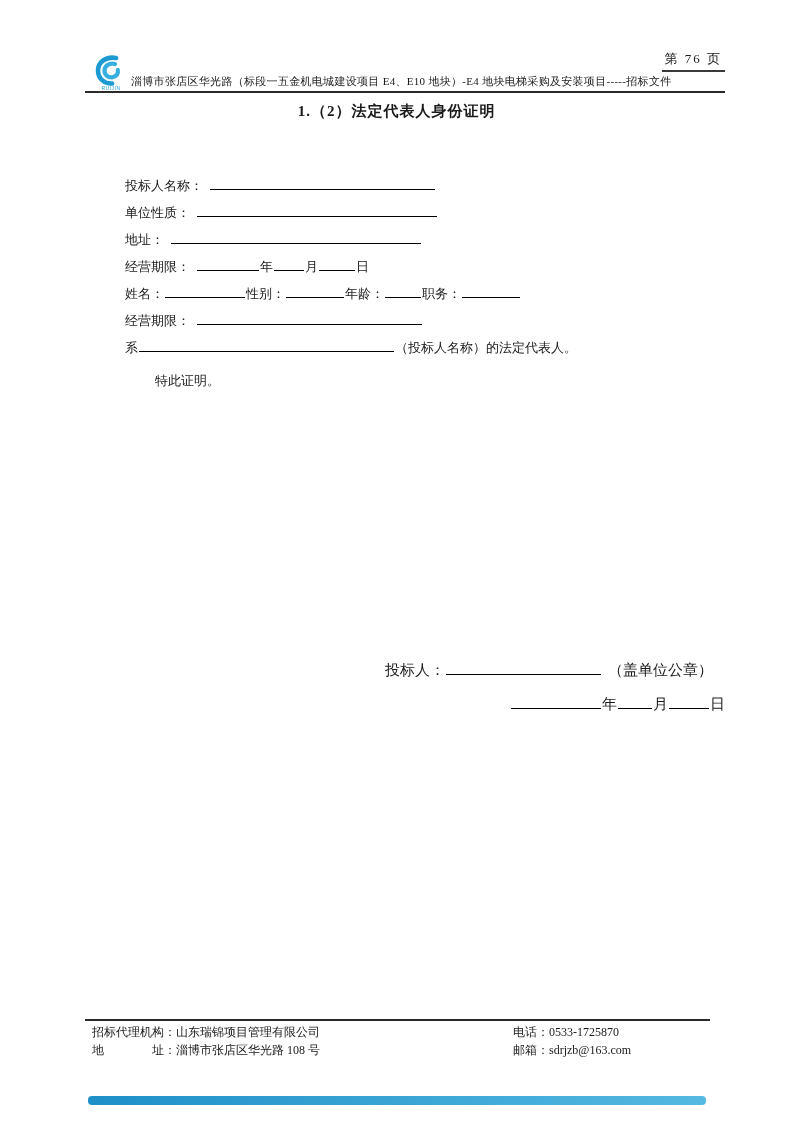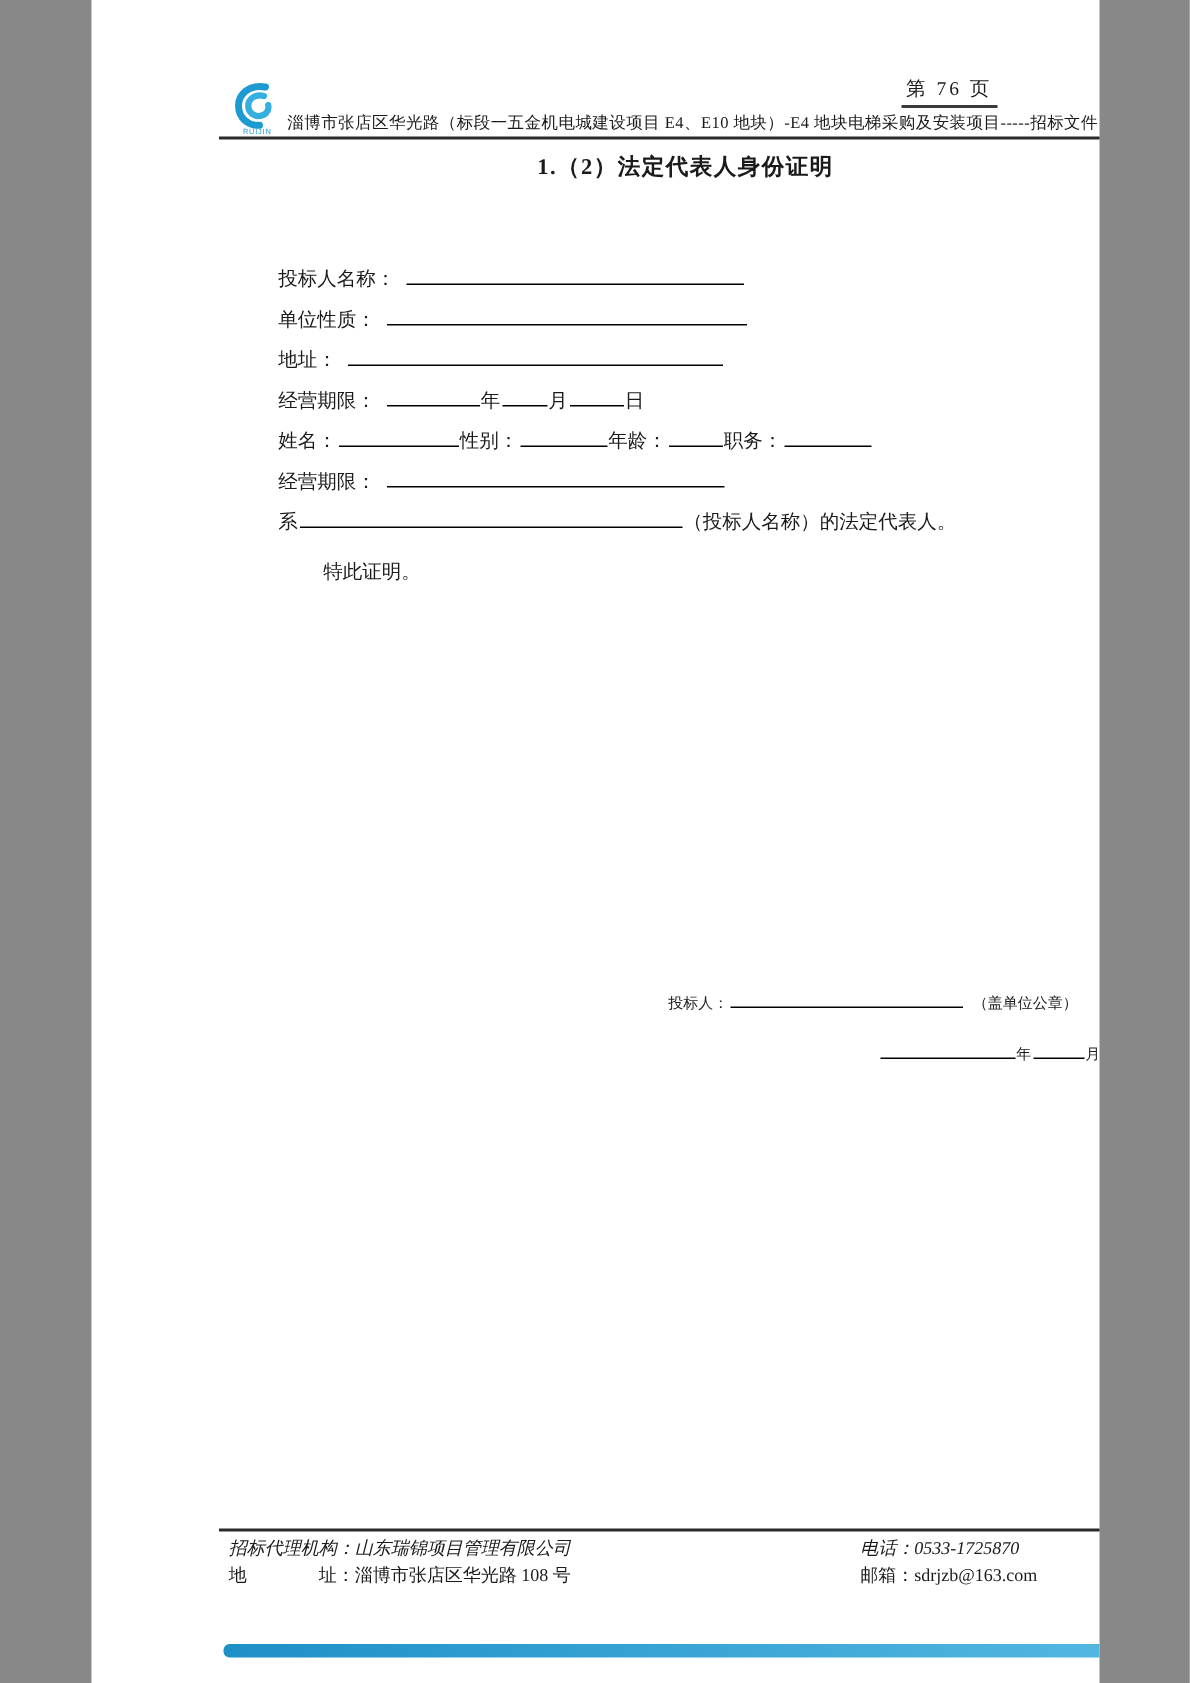--- a/index.html
+++ b/index.html
@@ -1,19 +1,19 @@
 <!DOCTYPE html>
 <html><head>
 <meta charset="utf-8">
 <style>
   * { margin: 0; padding: 0; box-sizing: border-box; }
   html, body { background: #888; }
   .page {
     position: relative;
-    width: 672px;
+    width: 793px;
     height: 1122px;
     margin: 0 auto;
     background: #ffffff;
     font-family: "Liberation Serif", "DejaVu Serif", serif;
     color: #1a1a1a;
     overflow: hidden;
   }
 
   
   .page-number {
@@ -89,35 +89,35 @@
   }
   .gap-s { display: inline-block; width: 6px; }
   .certify-row { margin-top: 6px; margin-left: 30px; height: 27px; line-height: 27px; }
 
   
   .signature-area {
     position: absolute;
     top: 658px;
     left: 385px;
     width: 340px;
-    font-size: 10px;
+    font-size: 15px;
   }
   .sig-row1 { height: 24px; line-height: 24px; white-space: nowrap; }
   .sig-row2 { margin-top: 10px; margin-left: 100px; height: 24px; line-height: 24px; white-space: nowrap; text-align: right; }
 
   
   .footer-rule {
     position: absolute;
     top: 1019px;
     left: 85px;
     width: 625px;
     border-top: 2px solid #2a2a2a;
   }
   .footer-line { position: absolute; left: 92px; width: 640px; font-size: 12px; white-space: nowrap; }
-  .footer-line-1 { top: 1024px; font-style: italic; }
+  .footer-line-1 { top: 1024px; }
   .footer-line-2 { top: 1042px; }
   .footer-right { position: absolute; left: 421px; }
 
   .footer-bar {
     position: absolute;
     top: 1096px;
     left: 88px;
     width: 618px;
     height: 9px;
     border-radius: 4px;

